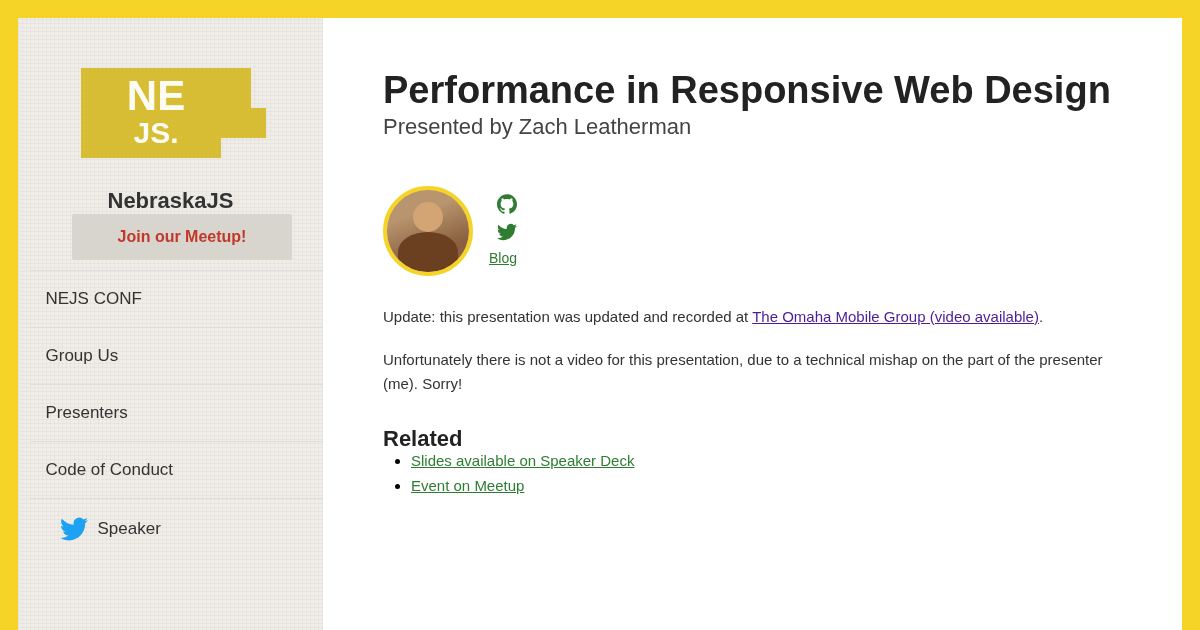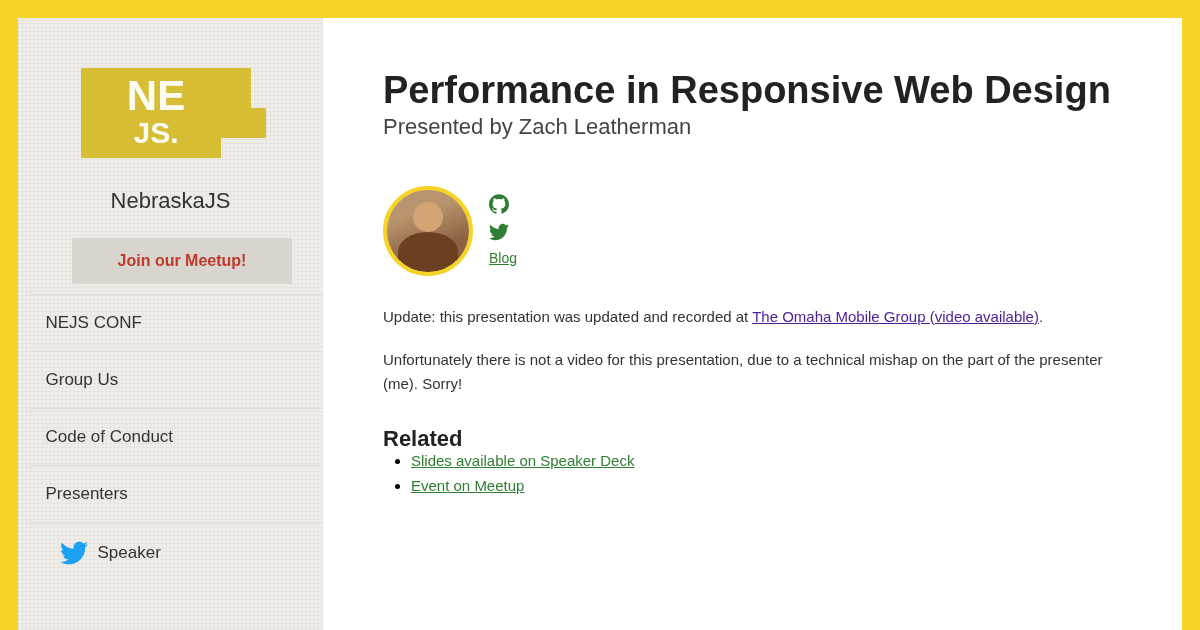--- a/index.html
+++ b/index.html
@@ -55,23 +55,22 @@
     }
 
     .logo-nebraska-shape {
       width: 200px;
       height: 130px;
     }
 
     .site-title {
       font-family: Arial, sans-serif;
       font-size: 22px;
-      font-weight: normal;
-      color: #333;
-      margin-bottom: 24px;
+      font-weight: bold;
+      color: #333;
       text-align: center;
     }
 
     .sidebar-nav {
       width: 100%;
       display: flex;
       flex-direction: column;
       align-items: center;
       gap: 0;
       margin-left: 23px;
@@ -204,20 +203,21 @@
       height: 40px;
       background: #6a4020;
       border-radius: 50% 50% 0 0;
     }
 
     .speaker-links {
       display: flex;
       flex-direction: column;
       gap: 8px;
       padding-top: 8px;
+      align-items: flex-end;
     }
 
     .speaker-icon-link {
       display: flex;
       align-items: center;
       gap: 6px;
       font-family: Arial, sans-serif;
       font-size: 14px;
       color: #2e7d32;
       cursor: pointer;
@@ -315,22 +315,22 @@
       </svg>
     </div>
 
     <h1 class="site-title">NebraskaJS</h1>
 
     <nav class="sidebar-nav">
       <button class="meetup-button">Join our Meetup!</button>
 
       <div class="nav-item">NEJS CONF</div>
       <div class="nav-item">Group Us</div>
+      <div class="nav-item">Presenters</div>
       <div class="nav-item">Code of Conduct</div>
-      <div class="nav-item">Presenters</div>
 
       <div class="twitter-sidebar">
         <svg class="twitter-bird-icon" viewBox="0 0 24 24" xmlns="http://www.w3.org/2000/svg">
           <path d="M23.954 4.569a10 10 0 01-2.825.775 4.958 4.958 0 002.163-2.723c-.951.555-2.005.959-3.127 1.184a4.92 4.92 0 00-8.384 4.482C7.691 8.094 4.066 6.13 1.64 3.161a4.822 4.822 0 00-.666 2.475c0 1.71.87 3.213 2.188 4.096a4.904 4.904 0 01-2.228-.616v.061a4.923 4.923 0 003.946 4.827 4.996 4.996 0 01-2.212.085 4.937 4.937 0 004.604 3.417 9.868 9.868 0 01-6.102 2.105c-.39 0-.779-.023-1.17-.067a13.995 13.995 0 007.557 2.209c9.054 0 13.999-7.496 13.999-13.986 0-.209 0-.42-.015-.63a9.936 9.936 0 002.46-2.548l-.047-.02z"></path>
         </svg>
         <span>Speaker</span>
       </div>
     </nav>
   </aside>
 

